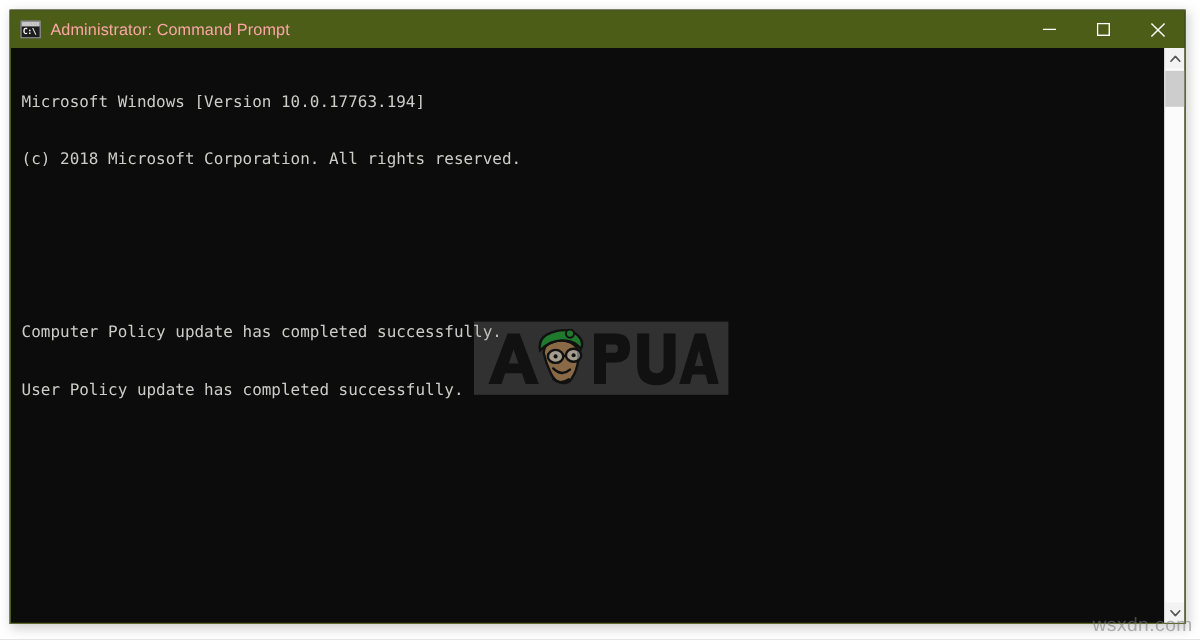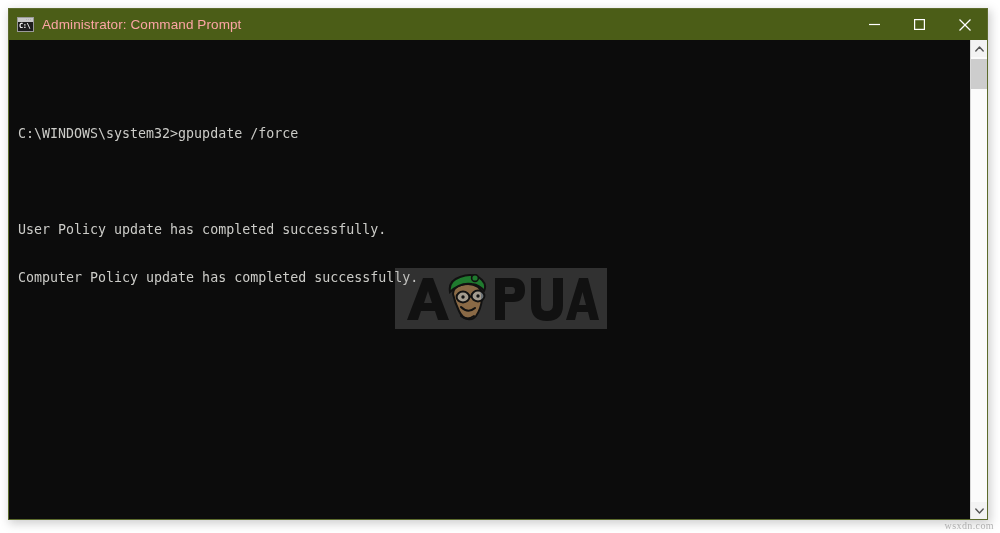--- a/index.html
+++ b/index.html
@@ -151,22 +151,22 @@
     justify-content: center;
     overflow: hidden;
   }
   #watermark-logo svg { display: block; }
 
   
   #site-watermark {
     position: absolute;
     right: 6px;
     bottom: 2px;
-    font-family: Liberation Serif, serif;
-    font-size: 10px;
+    font-family: Liberation Sans, sans-serif;
+    font-size: 16px;
     color: rgba(120,120,120,0.55);
     letter-spacing: 0.4px;
     pointer-events: none;
   }
 
   
   #scrollbar {
     width: 17px;
     flex: 0 0 auto;
     background: #f3f3f3;
@@ -236,25 +236,26 @@
             <line x1="11.5" y1="0.5" x2="0.5" y2="11.5" stroke="#ffffff" stroke-width="1.2"></line>
           </svg>
         </div>
 
       </div>
     </div>
 
     <div id="console-area">
 
       <div id="console-text">
+        <div class="console-line">Microsoft Windows [Version 10.0.17763.194]</div>
+        <div class="console-line">(c) 2018 Microsoft Corporation. All rights reserved.</div>
         <div class="console-line blank"></div>
-        <div class="console-line">C:\WINDOWS\system32&gt;gpupdate /force</div>
         <div class="console-line blank"></div>
+        <div class="console-line">Computer Policy update has completed successfully.</div>
         <div class="console-line">User Policy update has completed successfully.</div>
-        <div class="console-line">Computer Policy update has completed successfully.</div>
         <div class="console-line blank"></div>
         <div class="console-line blank"></div>
         
 
         
         <div id="watermark-logo">
           <svg width="196" height="50" viewBox="0 0 196 50" aria-hidden="true">
 
             <path d="M4 46 L20 4 L30 4 L46 46 L35 46 L32 37 L18 37 L15 46 Z M21 29 L29 29 L25 17 Z" fill="#111111"></path>
 

